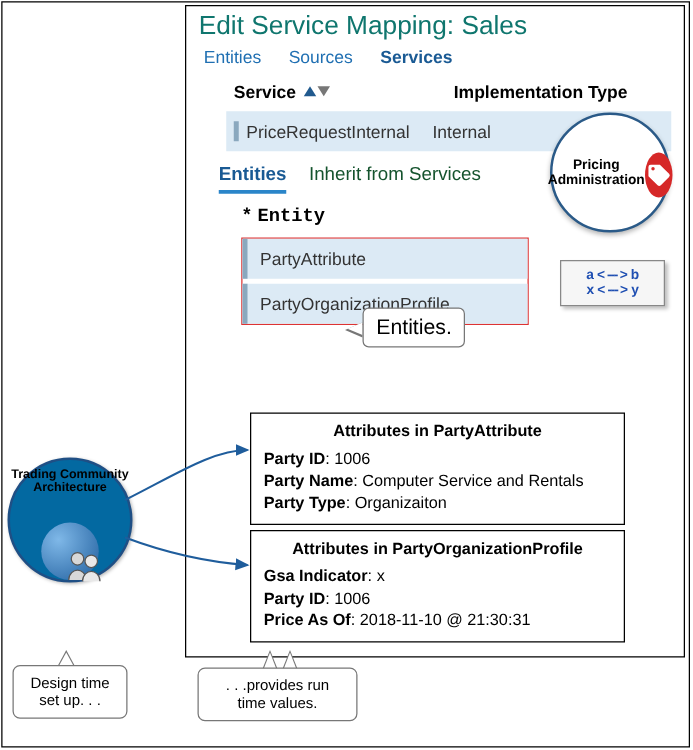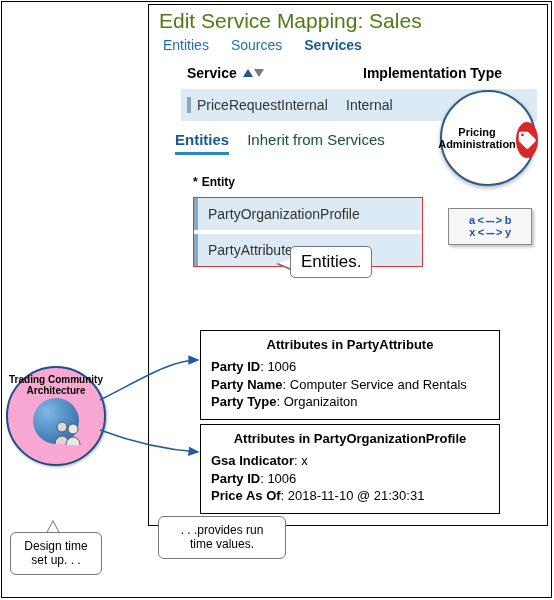--- a/index.html
+++ b/index.html
@@ -1,36 +1,36 @@
 <!DOCTYPE html>
 <html><head>
 <meta charset="utf-8">
 <style>
   * { box-sizing: border-box; margin: 0; padding: 0; }
   body { font-family: Arial, Helvetica, sans-serif; font-size: 13px; background: #fff; width: 554px; height: 600px; position: relative; }
   .outer-border { position: absolute; left: 1px; top: 1px; width: 551px; height: 597px; border: 1px solid #000; }
   .main-panel { position: absolute; left: 148px; top: 4px; width: 400px; height: 522px; border: 1px solid #000; background: #fff; }
-  .page-title { font-size: 21px; color: #4d7c0f; padding: 4px 10px 2px 10px; font-weight: normal; }
+  .page-title { font-size: 21px; color: #0f766e; padding: 4px 10px 2px 10px; font-weight: normal; }
   .top-tabs { display: flex; gap: 22px; padding: 2px 14px 6px 14px; }
   .top-tab { color: #1f6fb2; cursor: pointer; font-size: 14px; }
   .top-tab.active { font-weight: bold; color: #1a5a94; }
   .table-area { margin: 2px 10px 0 32px; }
   .col-headers { display: flex; background: #fff; padding: 4px 6px; font-weight: bold; font-size: 14px; gap: 16px; }
   .col-service { width: 160px; display: flex; align-items: center; gap: 6px; }
   .sort-icons { display: inline-flex; gap: 1px; }
   .tri-up { width:0; height:0; border-left:5px solid transparent; border-right:5px solid transparent; border-bottom:8px solid #215a8e; }
   .tri-down { width:0; height:0; border-left:5px solid transparent; border-right:5px solid transparent; border-top:8px solid #777; }
   .col-impl { flex: 1; }
   .svc-row { display: flex; align-items: center; background: #dceaf5; padding: 8px 6px; margin-top: 4px; font-size: 14px; color: #333; }
   .svc-row .cell-a { width: 159px; border-left: 4px solid #8aa8be; padding-left: 6px; }
   .svc-row .cell-b { flex: 1; }
   .sub-tabs { display: flex; gap: 18px; margin: 10px 10px 0 26px; font-size: 15px; }
   .sub-tab { color: #14532d; cursor: pointer; padding-bottom: 4px; }
   .sub-tab.active { font-weight: bold; border-bottom: 3px solid #2a85c9; color: #1a5a94; }
-  .entity-heading { margin: 20px 10px 4px 44px; font-weight: bold; font-size: 12px; }
+  .entity-heading { margin: 10px 10px 4px 44px; font-weight: bold; font-size: 15px; font-family: Liberation Mono, monospace; }
   .entity-heading .req { color: #000; margin-right: 4px; }
   .entity-list { margin: 8px 10px 0 44px; width: 230px; border: 1px solid #d33; position: relative; }
   .entity-row { background: #dceaf5; padding: 8px 10px; font-size: 14px; color: #333; border-left: 4px solid #8aa8be; }
   .entity-row + .entity-row { margin-top: 4px; }
   .entities-callout { position: absolute; left: 290px; top: 246px; background: #fff; border: 1px solid #777; border-radius: 5px; padding: 5px 10px; font-size: 17px; }
   .entities-tail { position: absolute; left: 276px; top: 258px; width: 14px; height: 10px; }
   .entities-tail::before { content:""; position:absolute; width:0;height:0; border-top:6px solid transparent; border-bottom:6px solid transparent; border-right:14px solid #777; }
   .entities-tail::after { content:""; position:absolute; left:2px; width:0;height:0; border-top:5px solid transparent; border-bottom:5px solid transparent; border-right:12px solid #fff; }
   
   .pricing-badge { position: absolute; left: 440px; top: 90px; width: 96px; height: 96px; border-radius: 50%; border: 2px solid #2a5a88; background: #fff; box-shadow: 0 2px 4px rgba(0,0,0,.3); display:flex; flex-direction: row; align-items: center; justify-content: center; }
@@ -43,30 +43,30 @@
   .svc-map-tile .mapline .dashes { letter-spacing: -1px; }
   .svc-map-tile .maplabel { font-size: 12px; margin-top: 3px; line-height: 1.1; color: #000; }
   
   .attr-box { position: absolute; border: 1px solid #000; background: #fff; padding: 6px 10px 8px 10px; font-size: 13px; }
   .attr-title { text-align: center; font-weight: bold; margin-bottom: 6px; }
   .attr-line { line-height: 1.35; }
   .attr-line b { font-weight: bold; }
   #box1 { left: 200px; top: 330px; width: 300px; }
   #box2 { left: 200px; top: 424px; width: 300px; }
   
-  .tca-badge { position: absolute; left: 6px; top: 366px; width: 100px; height: 100px; border-radius: 50%; border: 2px solid #1f4f85; background: #f9a8d4; box-shadow: 1px 1px 3px rgba(0,0,0,.3); display:flex; flex-direction: column; align-items:center; justify-content:flex-start; padding-top:6px; }
+  .tca-badge { position: absolute; left: 6px; top: 366px; width: 100px; height: 100px; border-radius: 50%; border: 2px solid #1f4f85; background: #0369a1; box-shadow: 1px 1px 3px rgba(0,0,0,.3); display:flex; flex-direction: column; align-items:center; justify-content:space-between; padding-top:6px; }
   .tca-badge .ttxt { font-size: 10px; font-weight: bold; text-align:center; line-height:1.1; }
   .tca-globe { width: 46px; height: 46px; margin-top: 2px; border-radius: 50%; background: radial-gradient(circle at 30% 30%, #7fb8e8, #1f5d9c); position: relative; }
   .tca-people { position: absolute; right: -4px; bottom: -2px; }
   
   .overlay-svg { position: absolute; left:0; top:0; width: 554px; height: 600px; pointer-events: none; }
   
   .speech { position: absolute; background: #fff; border: 1px solid #777; border-radius: 6px; padding: 6px 10px; font-size: 12px; text-align: center; line-height: 1.2; }
   #speech1 { left: 10px; top: 532px; width: 92px; }
-  #speech2 { left: 158px; top: 516px; width: 128px; }
+  #speech2 { left: 158px; top: 534px; width: 128px; }
   .speech-tail { position: absolute; width:0; height:0; }
   #tail1 { left: 46px; top: 520px; border-left:7px solid transparent; border-right:7px solid transparent; border-bottom:13px solid #777; }
   #tail1b { left: 47px; top: 522px; border-left:6px solid transparent; border-right:6px solid transparent; border-bottom:11px solid #fff; }
   #tail2a { left: 210px; top: 520px; border-left:6px solid transparent; border-right:6px solid transparent; border-bottom:15px solid #777; }
   #tail2a2 { left: 211px; top: 522px; border-left:5px solid transparent; border-right:5px solid transparent; border-bottom:13px solid #fff; }
   #tail2b { left: 226px; top: 520px; border-left:6px solid transparent; border-right:6px solid transparent; border-bottom:15px solid #777; }
   #tail2b2 { left: 227px; top: 522px; border-left:5px solid transparent; border-right:5px solid transparent; border-bottom:13px solid #fff; }
 </style>
 </head>
 <body>
@@ -97,22 +97,22 @@
     </div>
   </div>
   <div class="sub-tabs">
     <span class="sub-tab active">Entities</span>
     <span class="sub-tab">Inherit from Services</span>
   </div>
   <div class="entity-heading">
     <span class="req">*</span><span>Entity</span>
   </div>
   <div class="entity-list">
+    <div class="entity-row">PartyAttribute</div>
     <div class="entity-row">PartyOrganizationProfile</div>
-    <div class="entity-row">PartyAttribute</div>
   </div>
 </div>
 
 <div class="entities-tail"></div>
 <div class="entities-callout">Entities.</div>
 
 <div class="pricing-badge">
   <div class="ptxt">Pricing Administration</div>
   <div class="pricing-inner">
     <svg viewBox="0 0 24 24">

